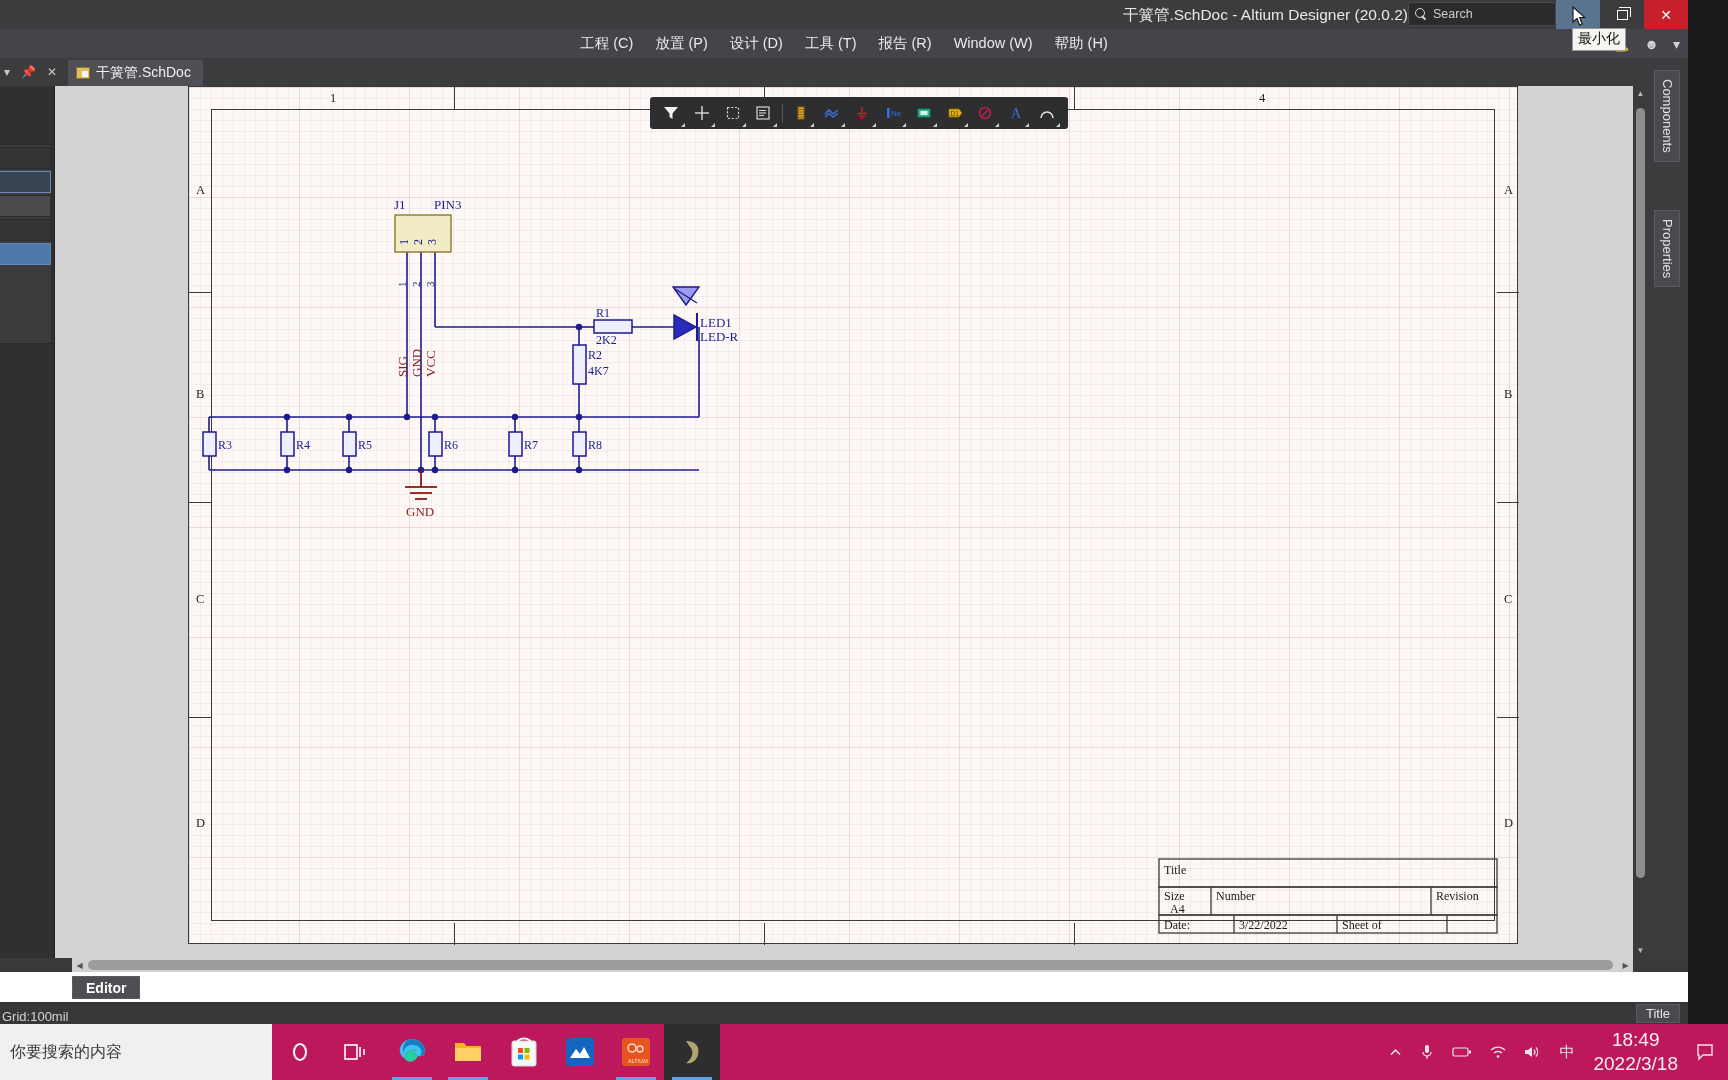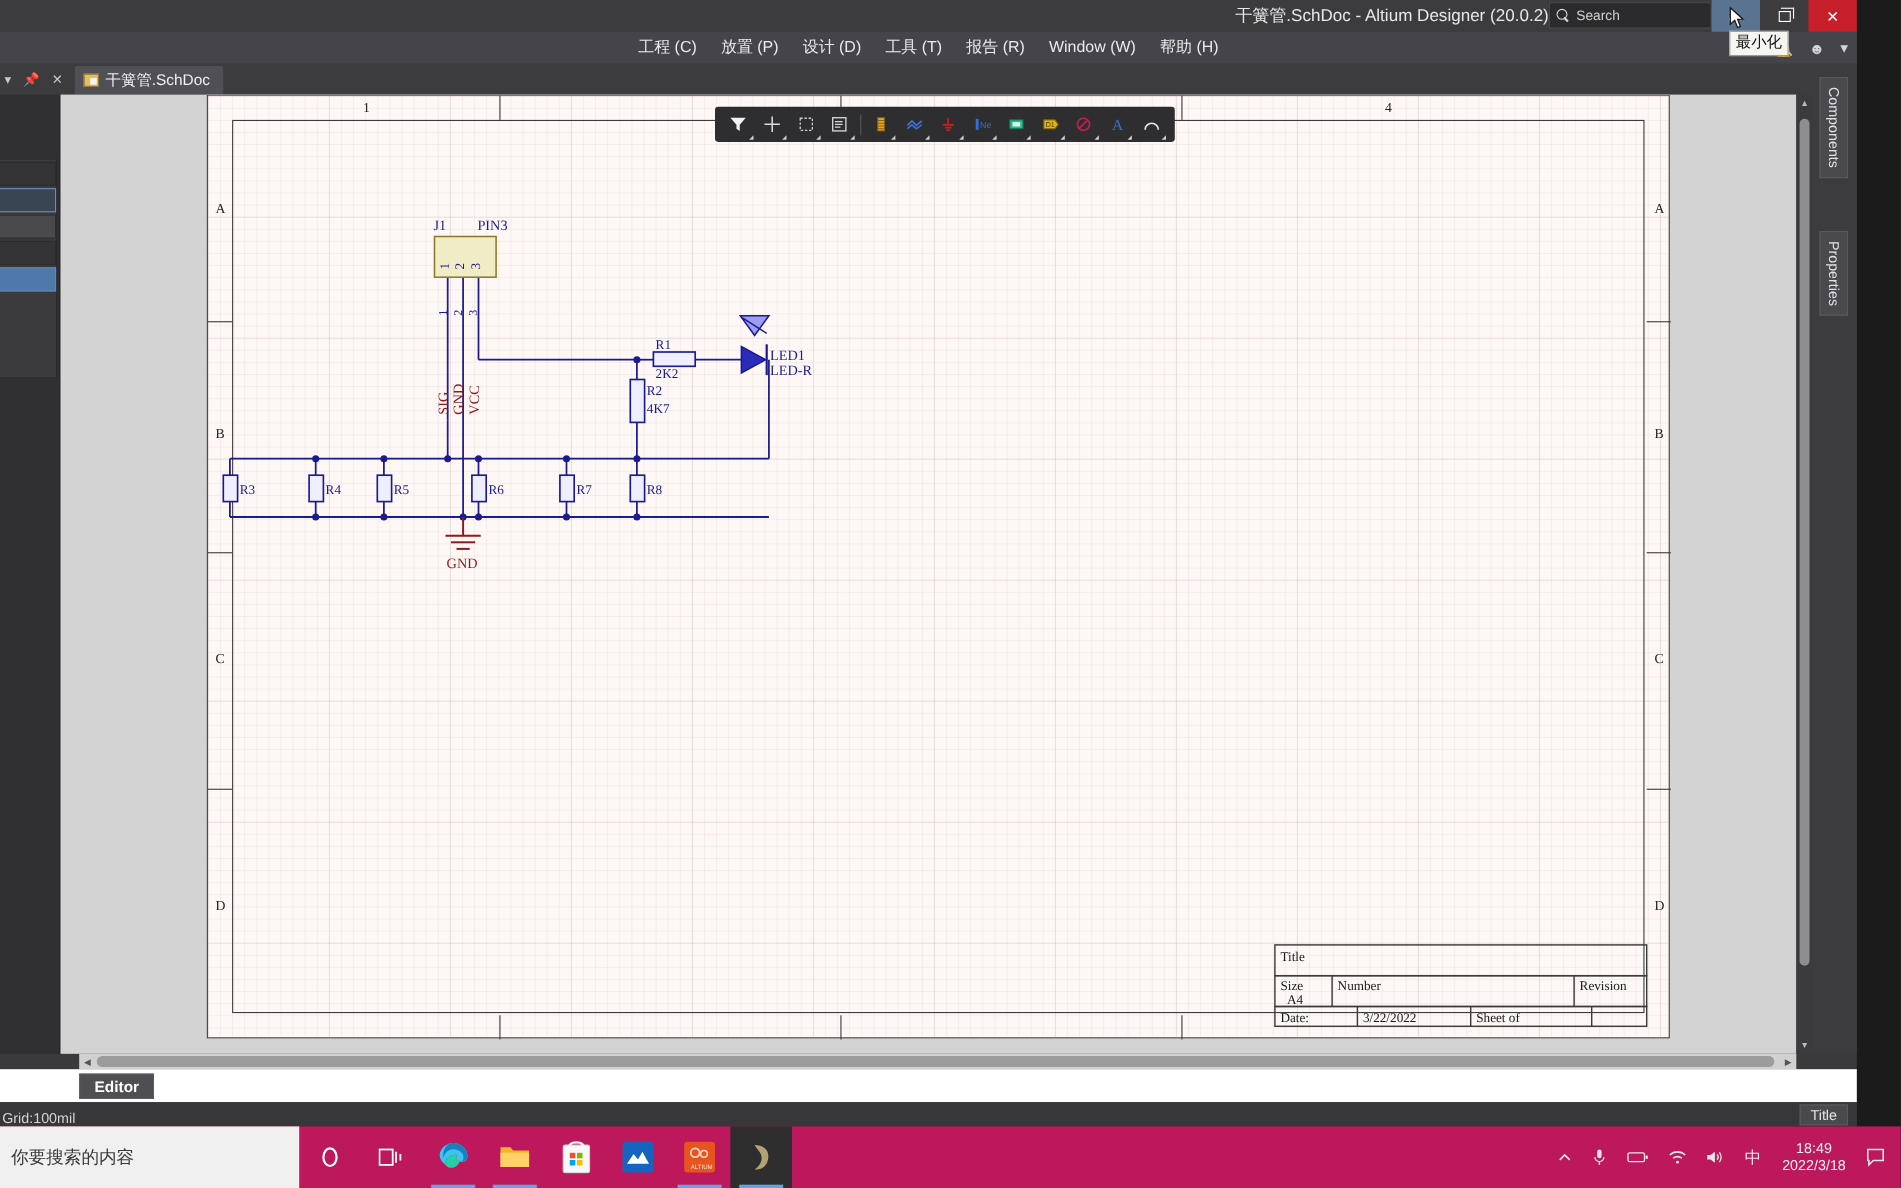--- a/index.html
+++ b/index.html
@@ -210,21 +210,21 @@
     background: #f0f0f0; display: flex; align-items: center; padding-left: 10px;
   }
   #search-pill-text { color: #3a3a3a; font-size: 16px; white-space: nowrap; }
   .tb-item { position: absolute; top: 0; width: 56px; height: 56px;
              display: flex; align-items: center; justify-content: center; }
   .tb-item .active-underline {
     position: absolute; bottom: 0; left: 8px; width: 40px; height: 3px; background: #60a5e8;
   }
   #tray { position: absolute; right: 0; top: 0; height: 56px; display: flex; align-items: center; }
   .tray-ic { color: #e6e6e6; font-size: 15px; padding: 0 9px; display:flex; align-items:center;}
-  #clock { color: #f0f0f0; font-size: 13px; line-height: 1.25; text-align: center;
+  #clock { color: #f0f0f0; font-size: 19px; line-height: 1.25; text-align: center;
            padding: 0 10px; }
   #notif { padding: 0 14px 0 8px; }
 </style>
 </head>
 <body>
 
 <div id="root">
 
   <div id="app-window">
 

